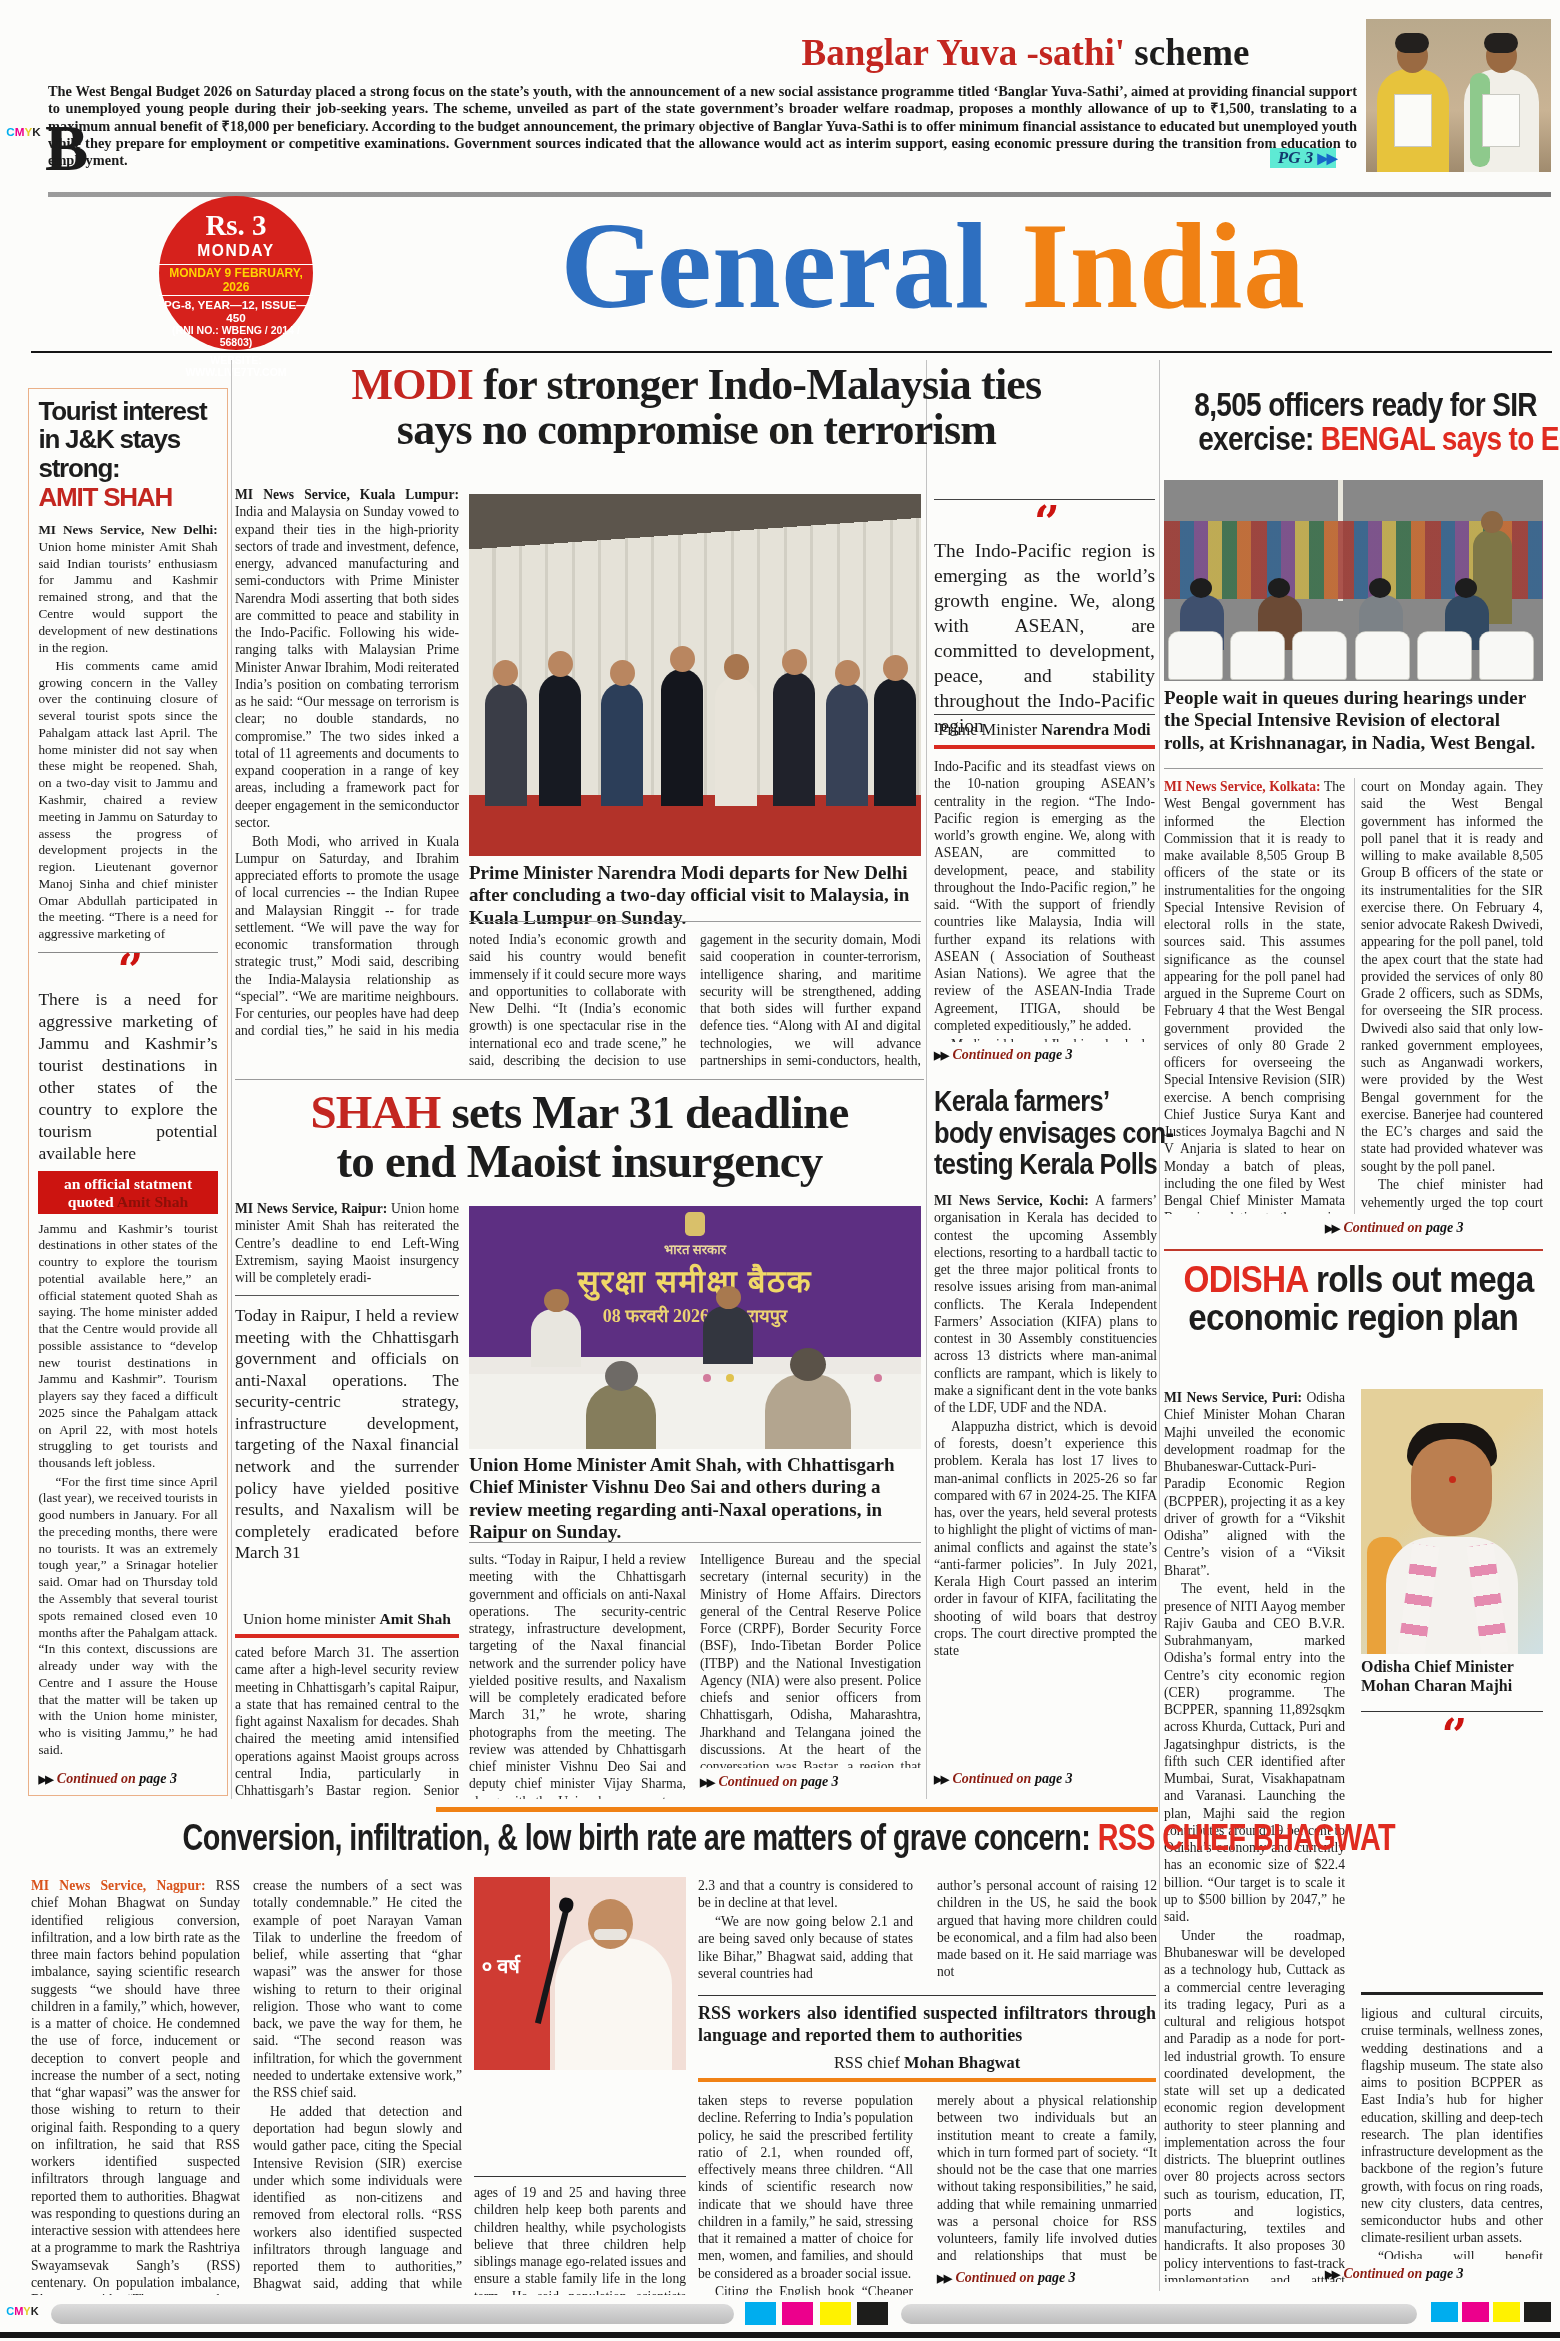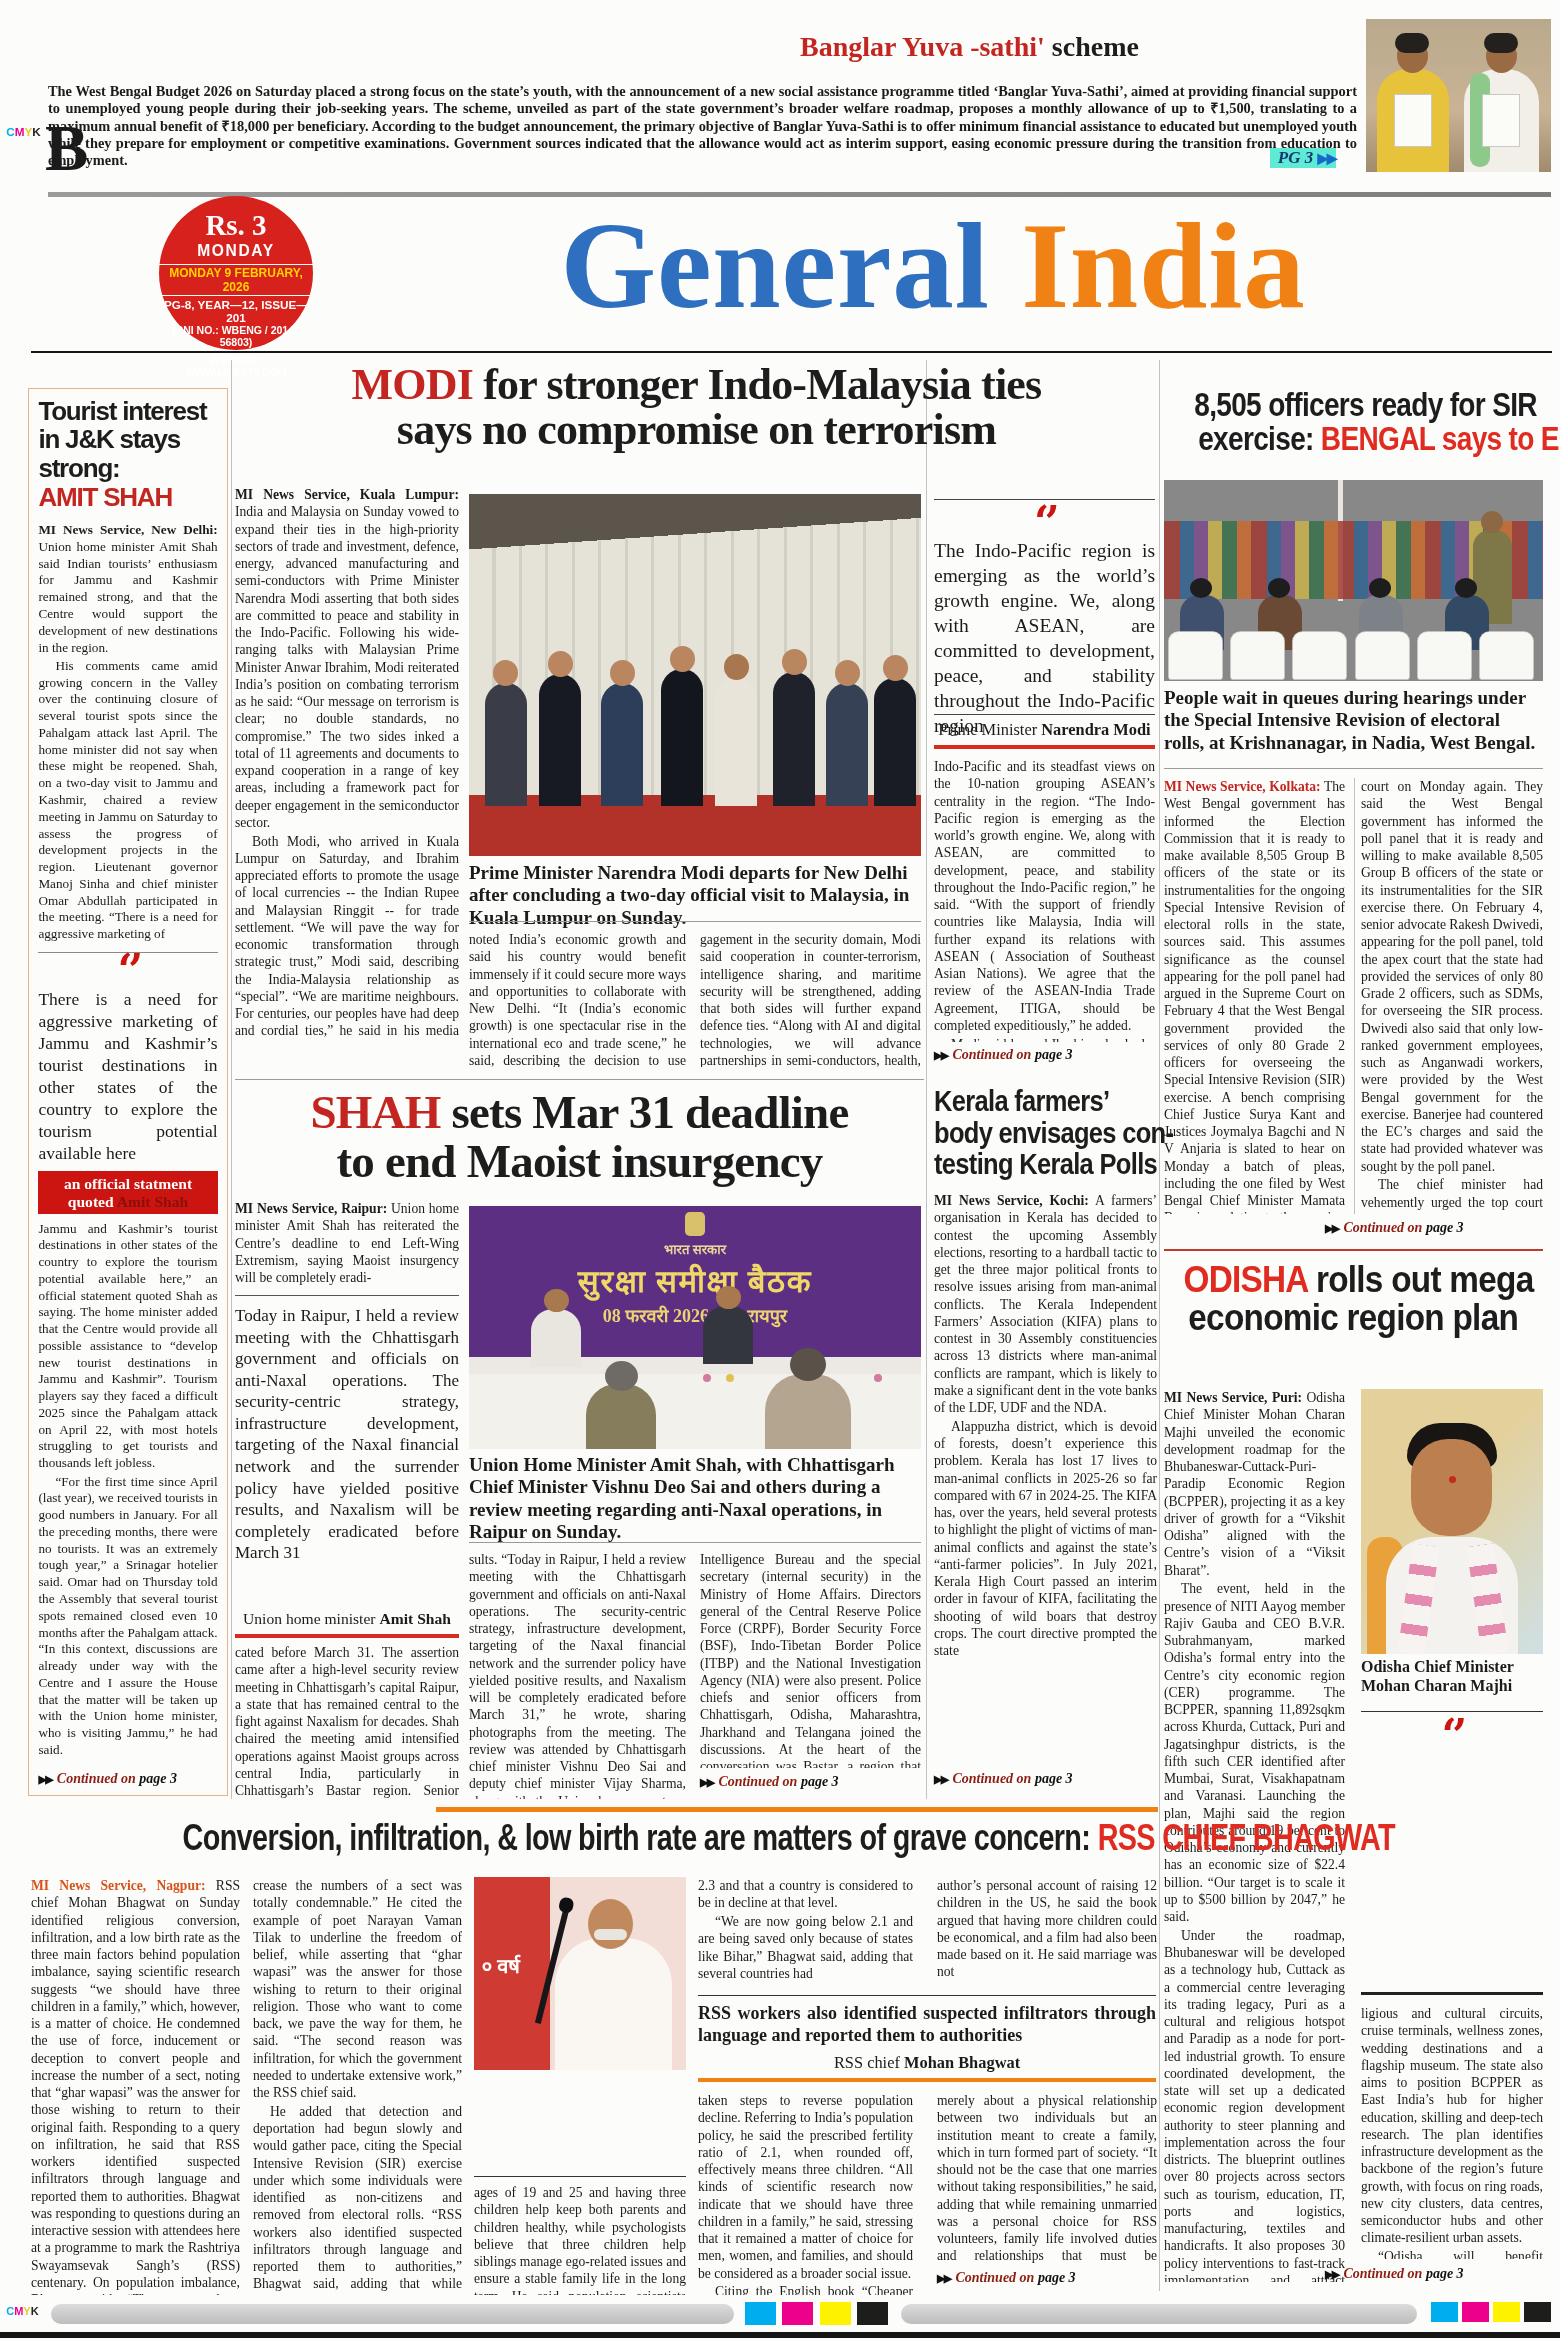--- a/index.html
+++ b/index.html
@@ -116,21 +116,21 @@
 </head>
 <body>
 
 <div id="page">
 
   <div class="abs sans" style="left:6.2px;top:125px;font-size:11.7px;font-weight:bold;">
     <span style="color:#00adee">C</span><span style="color:#ec008c">M</span><span style="color:#e3cc2a">Y</span><span style="color:#222">K</span>
   </div>
   <div class="abs serifb" style="left:45px;top:111px;font-size:65px;">B</div>
 
-  <div class="abs serifb" style="left:800px;top:31px;width:577px;font-size:28px;white-space:nowrap;">
+  <div class="abs serifb" style="left:737px;top:31px;width:577px;font-size:37px;white-space:nowrap;text-align:center;">
     <span class="hl-red">Banglar Yuva -sathi'</span><span class="hl-blk"> scheme</span>
   </div>
   <div class="abs serifb just" style="left:48px;top:83px;width:1309px;height:87px;font-size:14.4px;line-height:1.2;overflow:hidden;">The West Bengal Budget 2026 on Saturday placed a strong focus on the state’s youth, with the announcement of a new social assistance programme titled ‘Banglar Yuva-Sathi’, aimed at providing financial support to unemployed young people during their job-seeking years. The scheme, unveiled as part of the state government’s broader welfare roadmap, proposes a monthly allowance of up to ₹1,500, translating to a maximum annual benefit of ₹18,000 per beneficiary. According to the budget announcement, the primary objective of Banglar Yuva-Sathi is to offer minimum financial assistance to educated but unemployed youth while they prepare for employment or competitive examinations. Government sources indicated that the allowance would act as interim support, easing economic pressure during the transition from education to employment.</div>
   <div class="abs" style="left:1270px;top:148px;background:#5eead4;padding-left:7.8px;font-size:17px;font-style:italic;font-weight:bold;">
     <span style="color:#123a6e">PG 3</span>
     <span style="color:#1668c9;font-style:normal;letter-spacing:-1.6px;font-size:14px;">▶▶</span>
   </div>
   <div class="photo" id="ph-budget" style="left:1366px;top:18.7px;width:185px;height:153px;">
     <div class="f1"></div>
       <div class="f2"></div>
@@ -138,21 +138,21 @@
       <div class="h2"></div>
       <div class="d1"></div>
       <div class="d2"></div>
   </div>
   <div class="abs" style="left:48px;top:192px;width:1503px;height:4.7px;background:linear-gradient(90deg,#9b9b9b,#7d7d7d);"></div>
 
   <div id="mast-circle">
     <div class="serifb" style="font-size:29px;margin-top:12.5px;">Rs. 3</div>
     <div class="sans" style="font-size:15.6px;font-weight:bold;letter-spacing:1.6px;">MONDAY</div>
     <div class="sans" style="font-size:12px;font-weight:bold;color:#ffd400;margin-top:4.7px;border-top:0.8px solid #fff;border-bottom:0.8px solid #fff;display:inline-block;padding:0.8px 3.1px;">MONDAY 9 FEBRUARY, 2026</div>
-    <div class="sans" style="font-size:11.7px;font-weight:bold;margin-top:2.3px;">PG-8, YEAR—12, ISSUE—201</div>
+    <div class="sans" style="font-size:11.7px;font-weight:bold;margin-top:2.3px;">PG-8, YEAR—12, ISSUE—450</div>
     <div class="sans" style="font-size:10.5px;font-weight:bold;">(RNI NO.: WBENG / 2014 / 56803)</div>
     <div style="width:101px;height:0.8px;background:#fff;margin:3.1px auto 1.6px;"></div>
     <div class="sans" style="font-size:10.5px;font-weight:bold;">WEBSITE: WWW.LIVE7TV.COM</div>
   </div>
   <div id="mast-title">
     <span class="t1">General</span><span class="t2"> India</span>
   </div>
   <div class="abs" style="left:31px;top:351px;width:1521px;height:2.3px;background:#151515;"></div>
 
   <div class="vrule" style="left:231px;top:360px;height:1439px;"></div>

